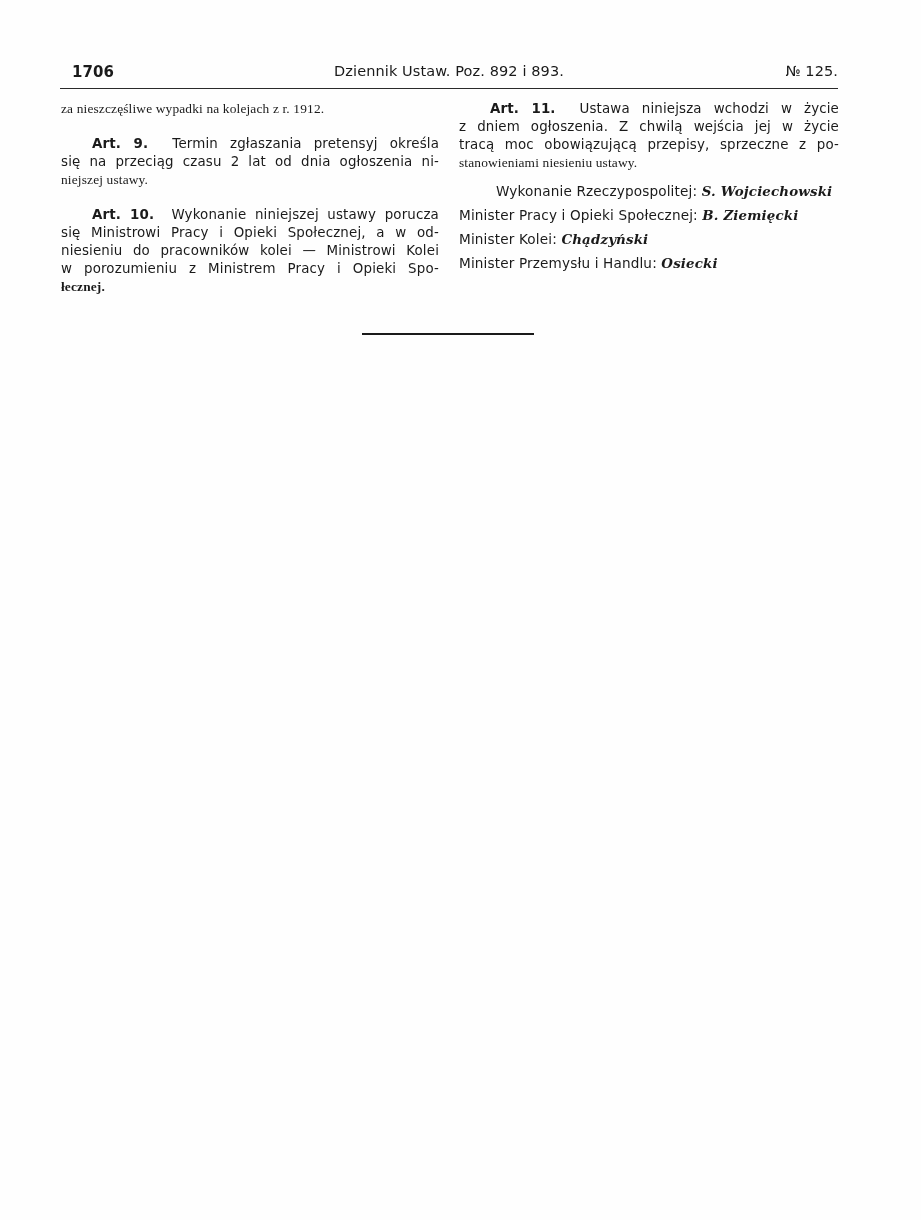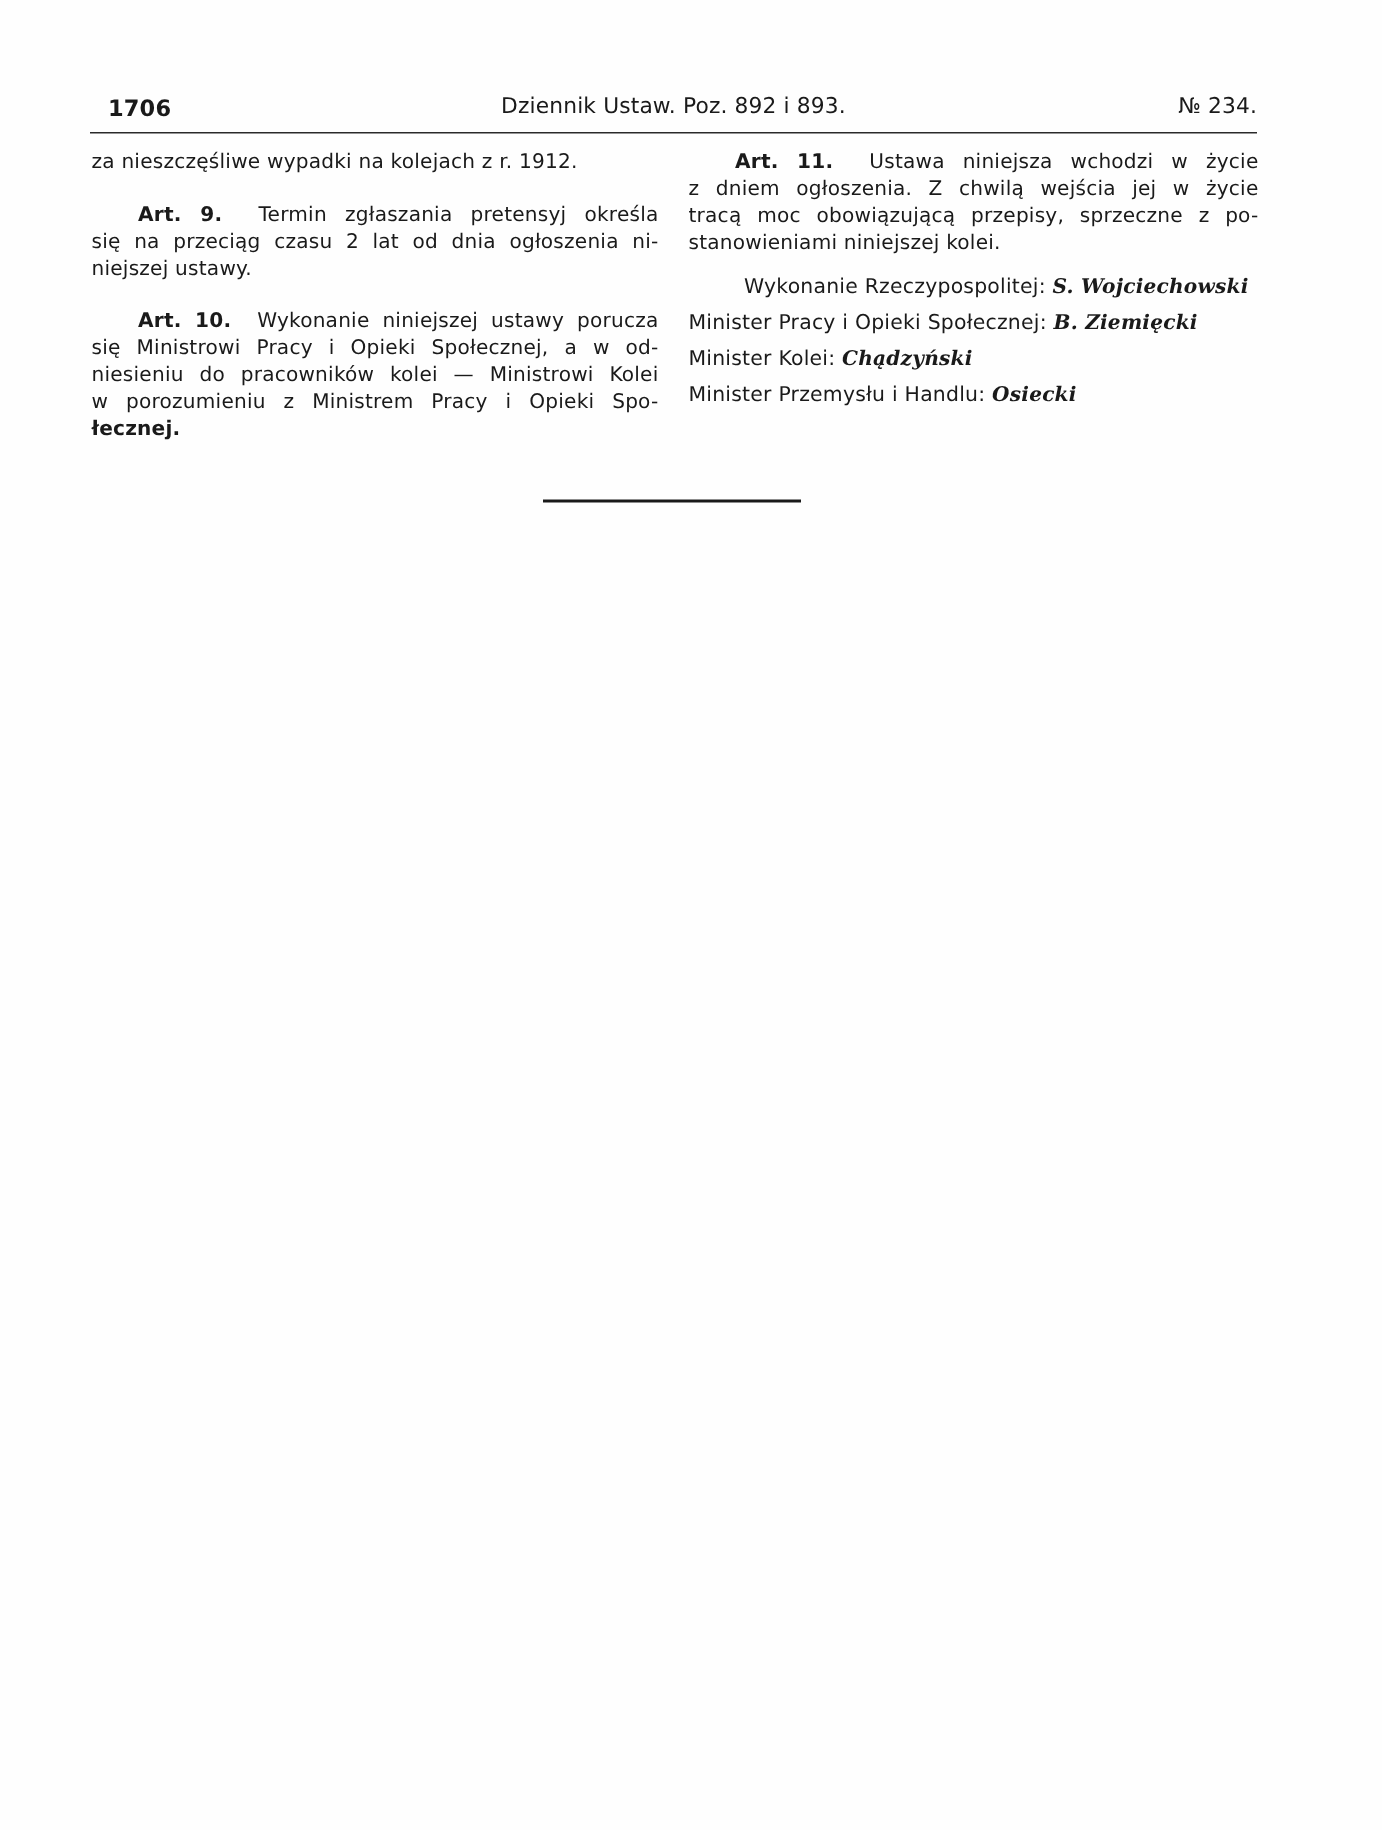--- a/index.html
+++ b/index.html
@@ -72,20 +72,21 @@
     }
     .line {
       display: block;
       white-space: nowrap;
       text-align: justify;
       text-align-last: justify;
       height: 18px;
     }
     .line.last {
       text-align-last: left;
+      font-family: Liberation Serif, serif;
     }
     .line.indent {
       padding-left: 31px;
     }
     .gap {
       height: 17px;
     }
     .art-label {
       font-weight: bold;
       font-family: "DejaVu Sans", sans-serif;
@@ -116,21 +117,21 @@
     }
   </style>
 </head>
 <body>
 
 <div class="page">
 
   <div class="running-head">
     <span class="page-number">1706</span>
     <span class="journal-title">Dziennik Ustaw. Poz. 892 i 893.</span>
-    <span class="issue-number">№ 234.</span>
+    <span class="issue-number">№ 125.</span>
   </div>
   <div class="head-rule"></div>
 
   <div class="column col-left">
     <div>
       <span class="line last">za nieszczęśliwe wypadki na kolejach z r. 1912.</span>
     </div>
     <div class="gap"></div>
     <div>
       <span class="line indent"><span class="art-label">Art. 9.</span>&nbsp;&nbsp;<span>Termin zgłaszania pretensyj określa</span></span>
@@ -145,21 +146,21 @@
       <span class="line">w porozumieniu z Ministrem Pracy i Opieki Spo-</span>
       <span class="line last bold">łecznej.</span>
     </div>
   </div>
 
   <div class="column col-right">
     <div>
       <span class="line indent"><span class="art-label">Art. 11.</span>&nbsp;&nbsp;<span>Ustawa niniejsza wchodzi w życie</span></span>
       <span class="line">z dniem ogłoszenia. Z chwilą wejścia jej w życie</span>
       <span class="line">tracą moc obowiązującą przepisy, sprzeczne z po-</span>
-      <span class="line last">stanowieniami niniejszej kolei.</span>
+      <span class="line last">stanowieniami niesieniu ustawy.</span>
     </div>
 
     <div>
       <span class="sig-line first"><span>Wykonanie Rzeczypospolitej:</span> <span class="sig-name">S. Wojciechowski</span></span>
       <span class="sig-line"><span>Minister Pracy i Opieki Społecznej:</span> <span class="sig-name">B. Ziemięcki</span></span>
       <span class="sig-line"><span>Minister Kolei:</span> <span class="sig-name">Chądzyński</span></span>
       <span class="sig-line"><span>Minister Przemysłu i Handlu:</span> <span class="sig-name">Osiecki</span></span>
     </div>
   </div>
 

